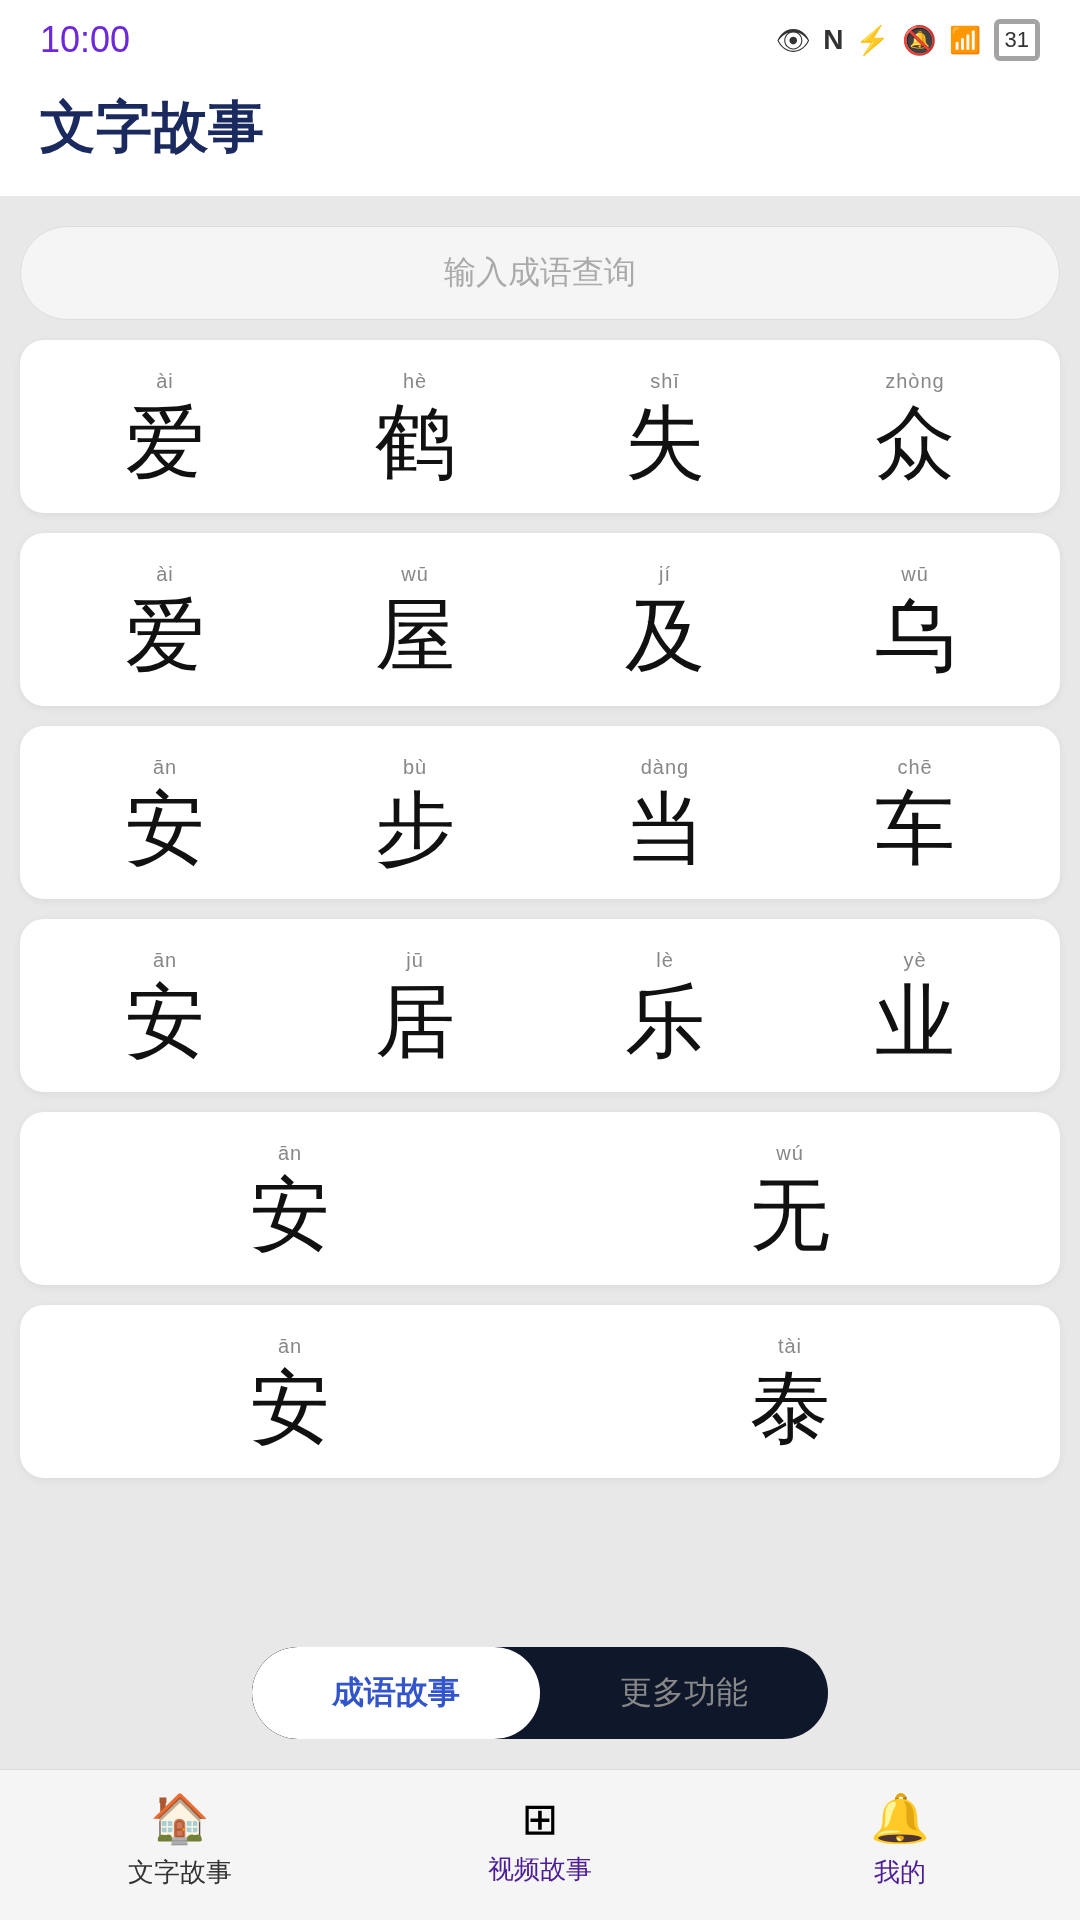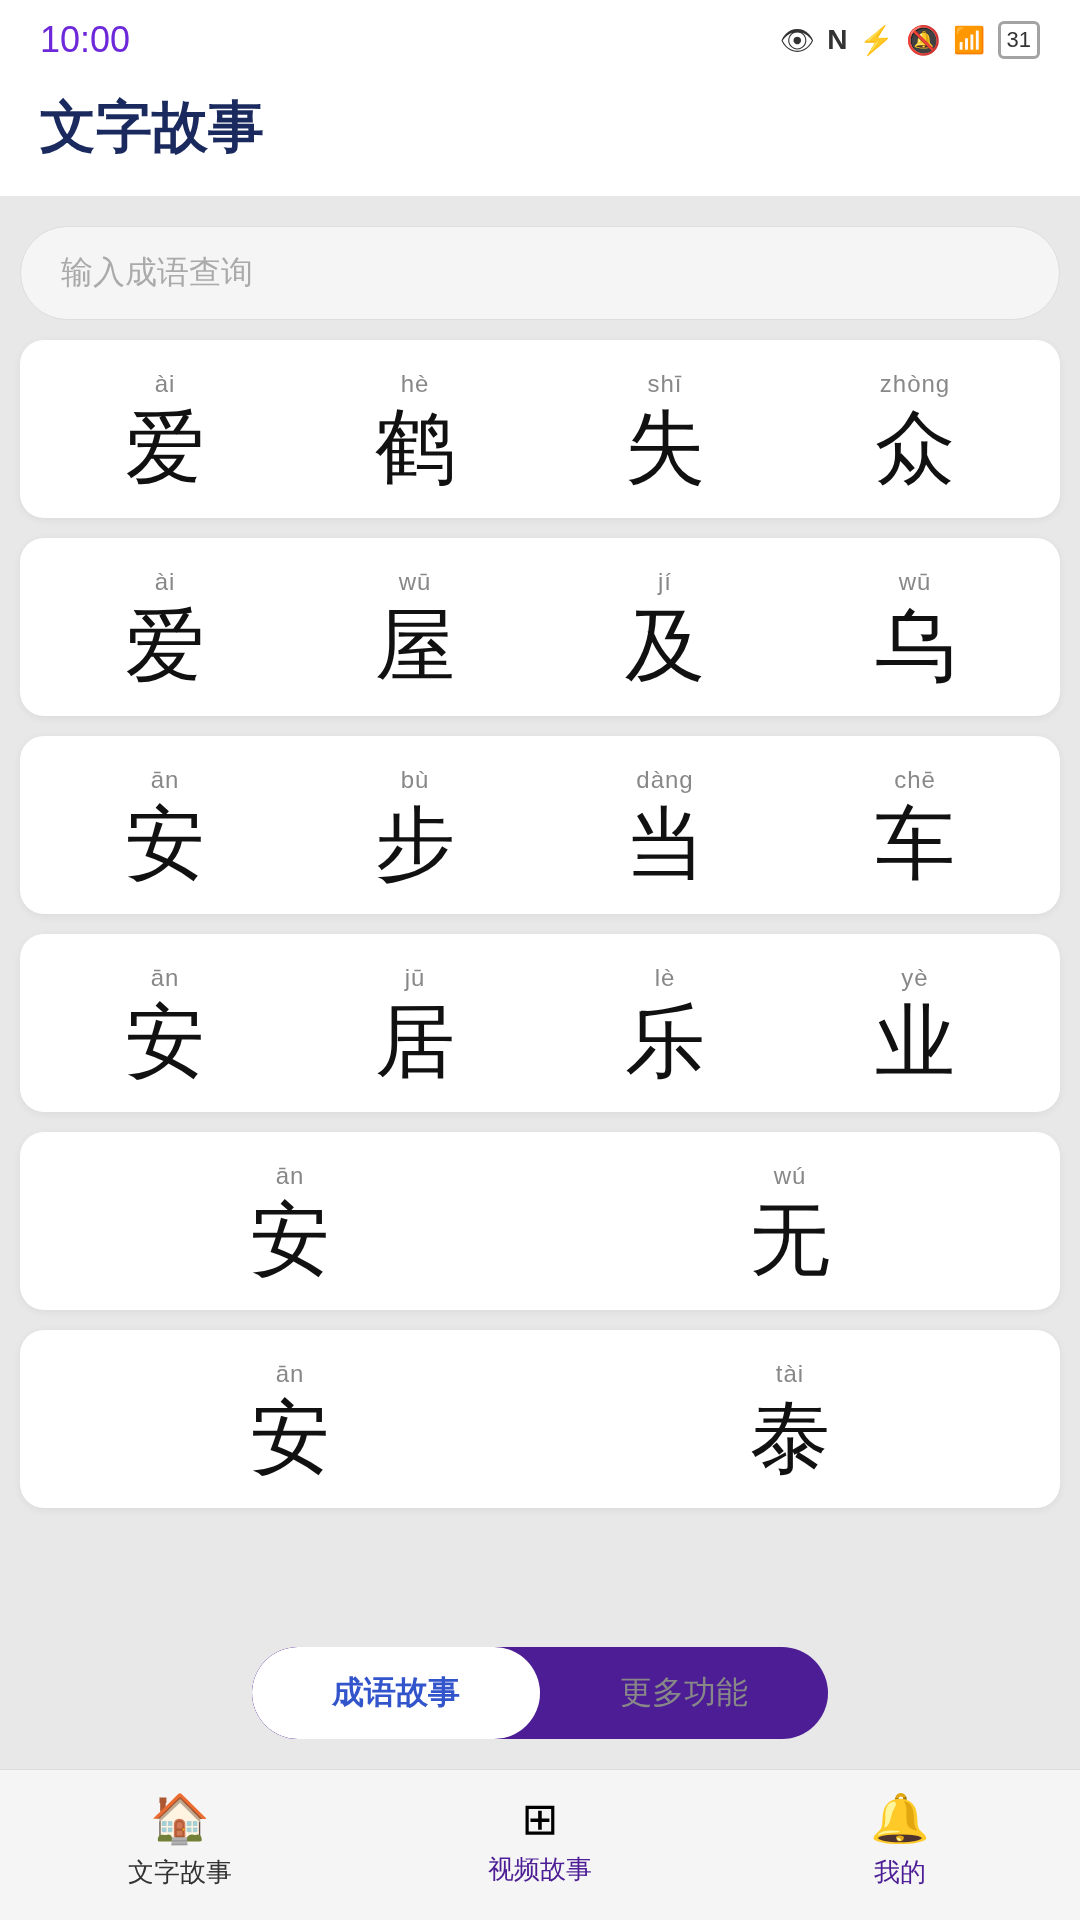--- a/index.html
+++ b/index.html
@@ -37,21 +37,21 @@
 
     .status-icons {
       display: flex;
       align-items: center;
       gap: 12px;
       font-size: 28px;
       color: #333;
     }
 
     .battery-box {
-      border: 3px solid #a3a3a3;
+      border: 5px solid #a3a3a3;
       border-radius: 6px;
       padding: 3px 6px;
       font-size: 22px;
       position: relative;
     }
 
     
     .header {
       background: #fff;
       padding: 20px 40px 30px;
@@ -73,21 +73,21 @@
       gap: 20px;
     }
 
     
     .search-bar {
       background: #f5f5f5;
       border-radius: 60px;
       padding: 24px 40px;
       display: flex;
       align-items: center;
-      justify-content: flex-start;
+      justify-content: center;
       border: 1px solid #ddd;
     }
 
     .search-placeholder {
       font-size: 32px;
       color: #aaa;
     }
 
     
     .idiom-card {
@@ -101,21 +101,21 @@
     }
 
     .char-item {
       display: flex;
       flex-direction: column;
       align-items: center;
       flex: 1;
     }
 
     .pinyin {
-      font-size: 24px;
+      font-size: 20px;
       color: #888;
       margin-bottom: 10px;
       font-weight: 400;
       letter-spacing: 1px;
     }
 
     .hanzi {
       font-size: 80px;
       color: #111;
       font-weight: 500;
@@ -160,21 +160,21 @@
     .bottom-nav {
       background: #e8e8e8;
       padding: 20px 40px 30px;
       display: flex;
       justify-content: center;
       gap: 0;
     }
 
     .nav-pill {
       display: flex;
-      background: #4c1d95;
+      background: #0f172a;
       border-radius: 60px;
       overflow: hidden;
     }
 
     .nav-btn {
       padding: 24px 80px;
       font-size: 32px;
       border-radius: 60px;
       cursor: pointer;
       border: none;

